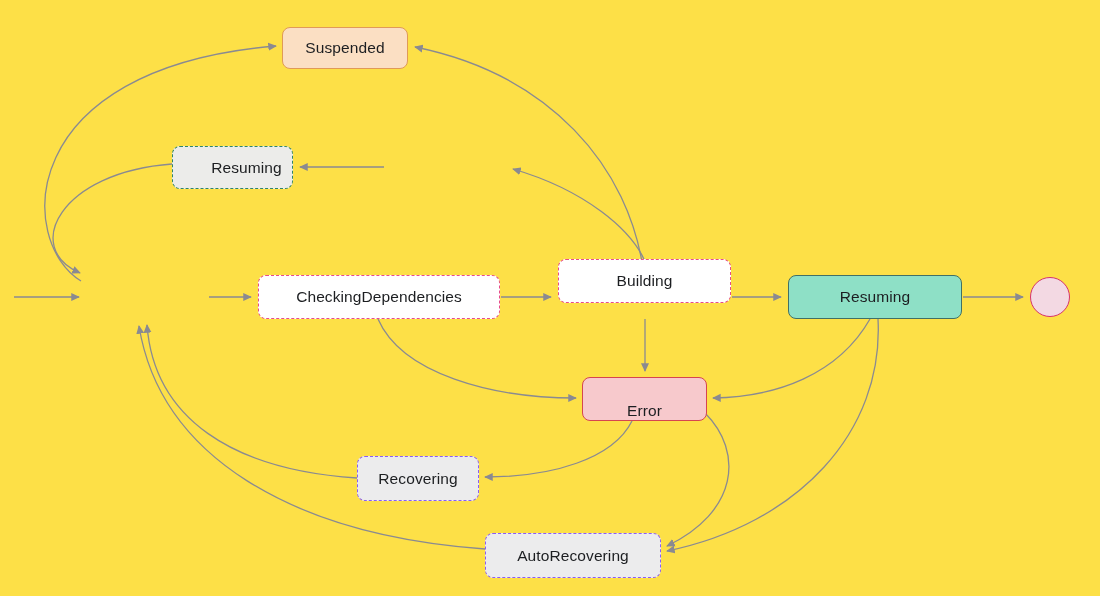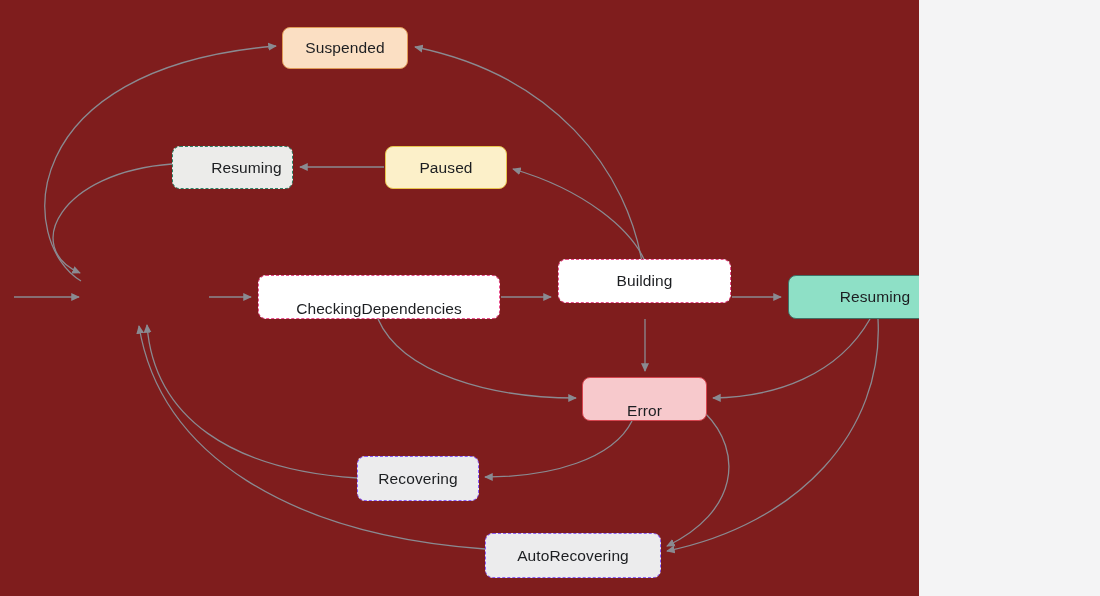--- a/index.html
+++ b/index.html
@@ -2,22 +2,22 @@
 <html><head>
 <meta charset="utf-8">
 <style>
   html,body{margin:0;padding:0;}
   body{
     font-family:"Liberation Sans","DejaVu Sans",sans-serif;
     background:#f4f4f5;
   }
   .canvas{
     position:relative;
-    width:919px;height:596px;
-    background:#7f1d1d;
+    width:1100px;height:596px;
+    background:#fde047;
     overflow:hidden;
   }
   svg.edges{
     position:absolute;left:0;top:0;width:1100px;height:596px;
   }
   svg.edges path.edge{
     fill:none;
     stroke:#8a8a91;
     stroke-width:1.3;
   }
@@ -79,26 +79,23 @@
   </svg>
 
   <div class="node" style="left: 282px; top: 27px; width: 126px; height: 42px; background: rgb(251, 223, 195); border-color: rgb(224, 154, 87); border-style: solid;">
     <span>Suspended</span>
   </div>
 
   <div class="node" style="left: 172px; top: 146px; width: 121px; height: 43px; background: rgb(236, 236, 234); border-color: rgb(46, 133, 105); border-style: dashed; padding-left: 28px;">
     <span>Resuming</span>
   </div>
 
-  <div class="node" style="left: 385px; top: 146px; width: 122px; height: 43px; background: rgb(252, 240, 201); border-color: rgb(232, 196, 78); border-style: solid;">
-    <span>Paused</span>
-  </div>
 
 
-  <div class="node" style="left: 258px; top: 275px; width: 242px; height: 44px; background: rgb(255, 255, 255); border-color: rgb(231, 76, 139); border-style: dashed; align-items: flex-end;">
+  <div class="node" style="left: 258px; top: 275px; width: 242px; height: 44px; background: rgb(255, 255, 255); border-color: rgb(231, 76, 139); border-style: dashed;">
     <span>CheckingDependencies</span>
   </div>
 
   <div class="node" style="left: 558px; top: 259px; width: 173px; height: 44px; background: rgb(255, 255, 255); border-color: rgb(231, 76, 139); border-style: dashed;">
     <span>Building</span>
   </div>
 
   <div class="node" style="left: 788px; top: 275px; width: 174px; height: 44px; background: rgb(142, 224, 198); border-color: rgb(65, 112, 101); border-style: solid;">
     <span>Resuming</span>
   </div>

